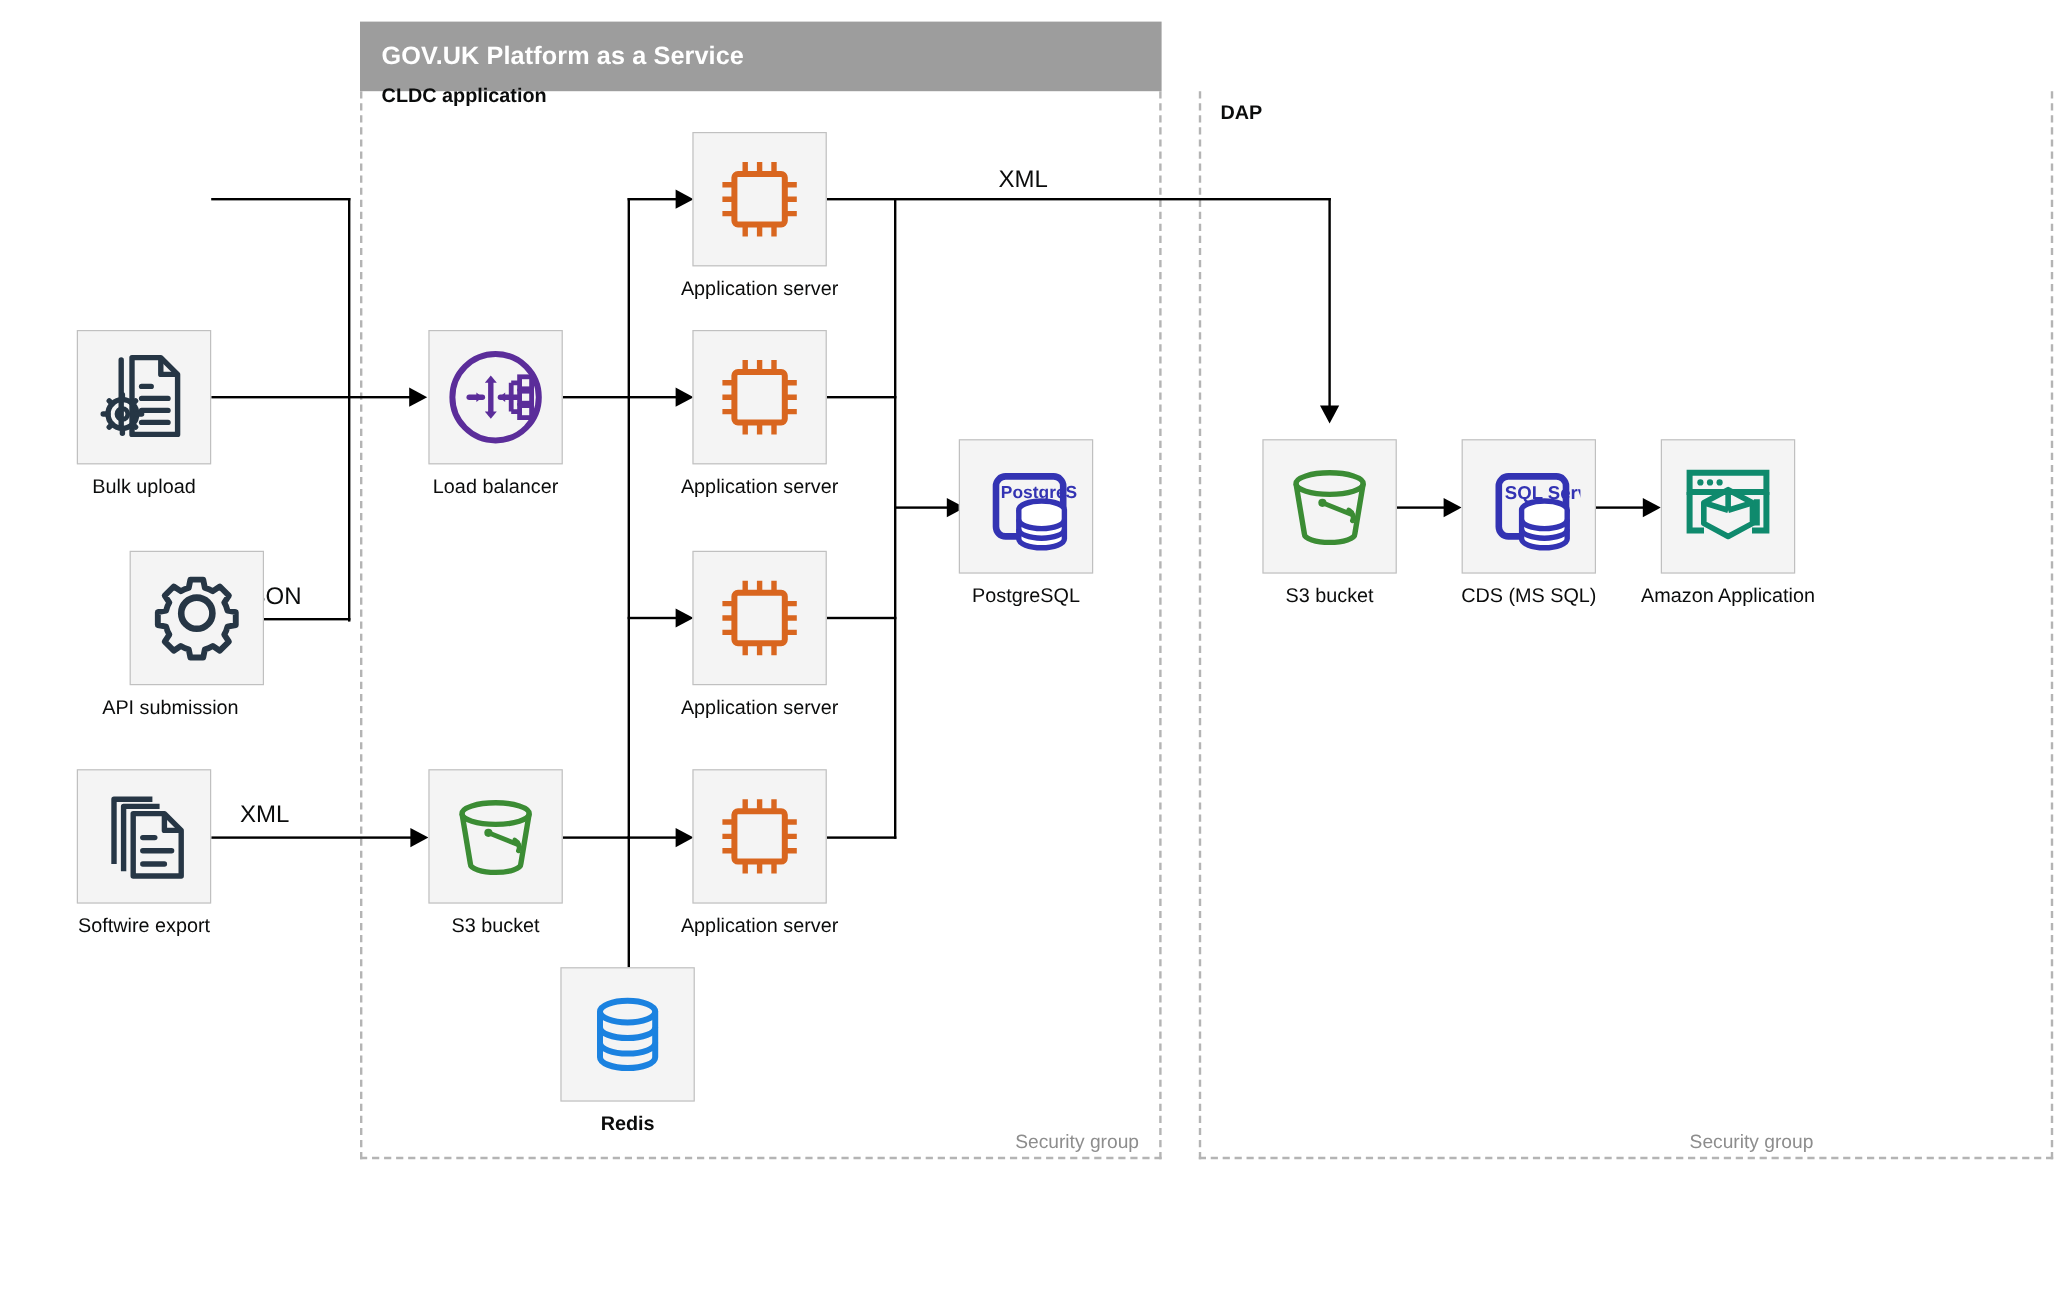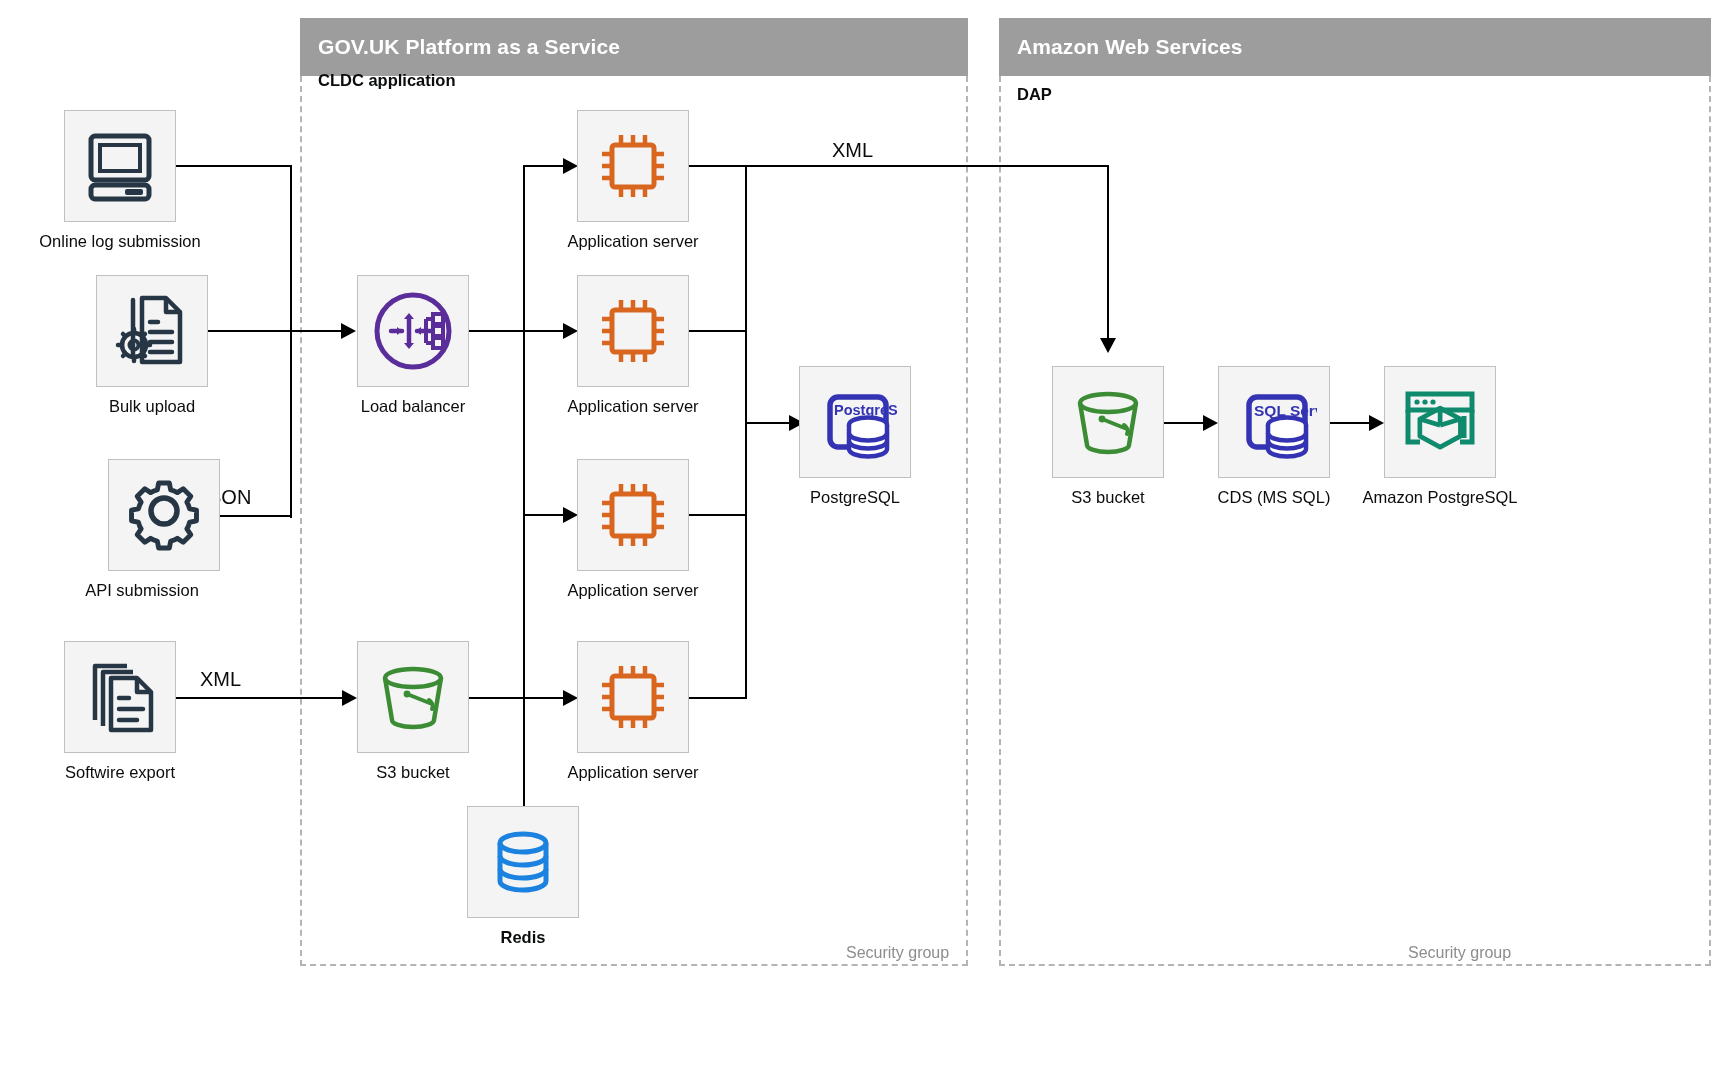--- a/index.html
+++ b/index.html
@@ -88,23 +88,20 @@
 
 <div id="stage">
 
   <div class="group-header" style="left:300px; top:18px; width:668px; height:58px;">
     <span>GOV.UK Platform as a Service</span>
   </div>
   <div class="dashed-box" style="left:300px; top:76px; width:668px; height:890px;"></div>
   <div class="group-sublabel" style="left:318px; top:71px;">CLDC application</div>
   <div class="security-label" style="left:846px; top:944px;">Security group</div>
 
-  <div class="group-header" style="left:999px; top:18px; width:712px; height:58px;">
-    <span>Amazon Web Services</span>
-  </div>
   <div class="dashed-box" style="left:999px; top:76px; width:712px; height:890px;"></div>
   <div class="group-sublabel" style="left:1017px; top:85px;">DAP</div>
   <div class="security-label" style="left:1408px; top:944px;">Security group</div>
 
   <div class="ln h" style="left:176px; top:165px; width:116px;"></div>
 
   <div class="ln h" style="left:176px; top:515px; width:116px;"></div>
 
   <div class="ln v" style="left:290px; top:165px; height:353px;"></div>
 
@@ -143,33 +140,22 @@
 
   <div class="ln h" style="left:176px; top:697px; width:172px;"></div>
   <div class="arrow right" style="left:342px; top:690px;"></div>
 
   <div class="ln h" style="left:469px; top:697px; width:56px;"></div>
 
   <div class="edge-label" style="left:198px; top:486px;">JSON</div>
   <div class="edge-label" style="left:200px; top:668px;">XML</div>
   <div class="edge-label" style="left:832px; top:139px;">XML</div>
 
-  <div class="node" style="left:64px; top:110px;">
-    <div class="tile">
-      <svg width="78" height="78" viewBox="0 0 78 78">
-        <rect x="10" y="9" width="58" height="44" rx="4" fill="none" stroke="#263645" stroke-width="5"></rect>
-        <rect x="19" y="18" width="40" height="26" fill="none" stroke="#263645" stroke-width="4"></rect>
-        <rect x="10" y="58" width="58" height="14" rx="4" fill="none" stroke="#263645" stroke-width="5"></rect>
-        <rect x="44" y="62" width="18" height="6" rx="2" fill="#263645"></rect>
-      </svg>
-    </div>
-    <div class="caption">Online log submission</div>
-  </div>
-
-  <div class="node" style="left:64px; top:275px;margin-left:32px;">
+
+  <div class="node" style="left:64px; top:275px;">
     <div class="tile">
       <svg width="78" height="78" viewBox="0 0 78 78">
         <path d="M20 8 L20 64" fill="none" stroke="#263645" stroke-width="4.5" stroke-linecap="round"></path>
         <path d="M29 6 H53 L67 20 V70 H29 Z" fill="none" stroke="#263645" stroke-width="4.5" stroke-linejoin="round"></path>
         <path d="M53 6 V20 H67" fill="none" stroke="#263645" stroke-width="4.5" stroke-linejoin="round"></path>
         <path d="M37 30 H45" stroke="#263645" stroke-width="4.5" stroke-linecap="round"></path>
         <path d="M37 40 H59" stroke="#263645" stroke-width="4.5" stroke-linecap="round"></path>
         <path d="M37 50 H59" stroke="#263645" stroke-width="4.5" stroke-linecap="round"></path>
         <path d="M37 60 H59" stroke="#263645" stroke-width="4.5" stroke-linecap="round"></path>
         <g transform="translate(21,53)">
@@ -420,16 +406,16 @@
             <circle cx="27" cy="22" r="2.6"></circle>
             <circle cx="35" cy="22" r="2.6"></circle>
         </g>
         <path d="M10 30 V62 H22" fill="none" stroke="#0f8a6d" stroke-width="5"></path>
         <path d="M74 30 V62 H62" fill="none" stroke="#0f8a6d" stroke-width="5"></path>
         <path d="M66 36 V58" fill="none" stroke="#0f8a6d" stroke-width="5"></path>
         <path d="M42 32 L68 46 V68 L42 82 L16 68 V46 Z" transform="scale(0.78) translate(12,4)" fill="none" stroke="#0f8a6d" stroke-width="6" stroke-linejoin="round"></path>
         <path d="M42 32 L42 54 M42 54 L16 46 M42 54 L68 46" transform="scale(0.78) translate(12,4)" fill="none" stroke="#0f8a6d" stroke-width="6" stroke-linejoin="round"></path>
       </svg>
     </div>
-    <div class="caption">Amazon PostgreSQL</div>
+    <div class="caption">Amazon Application</div>
   </div>
 
 </div>
 
 </body></html>

